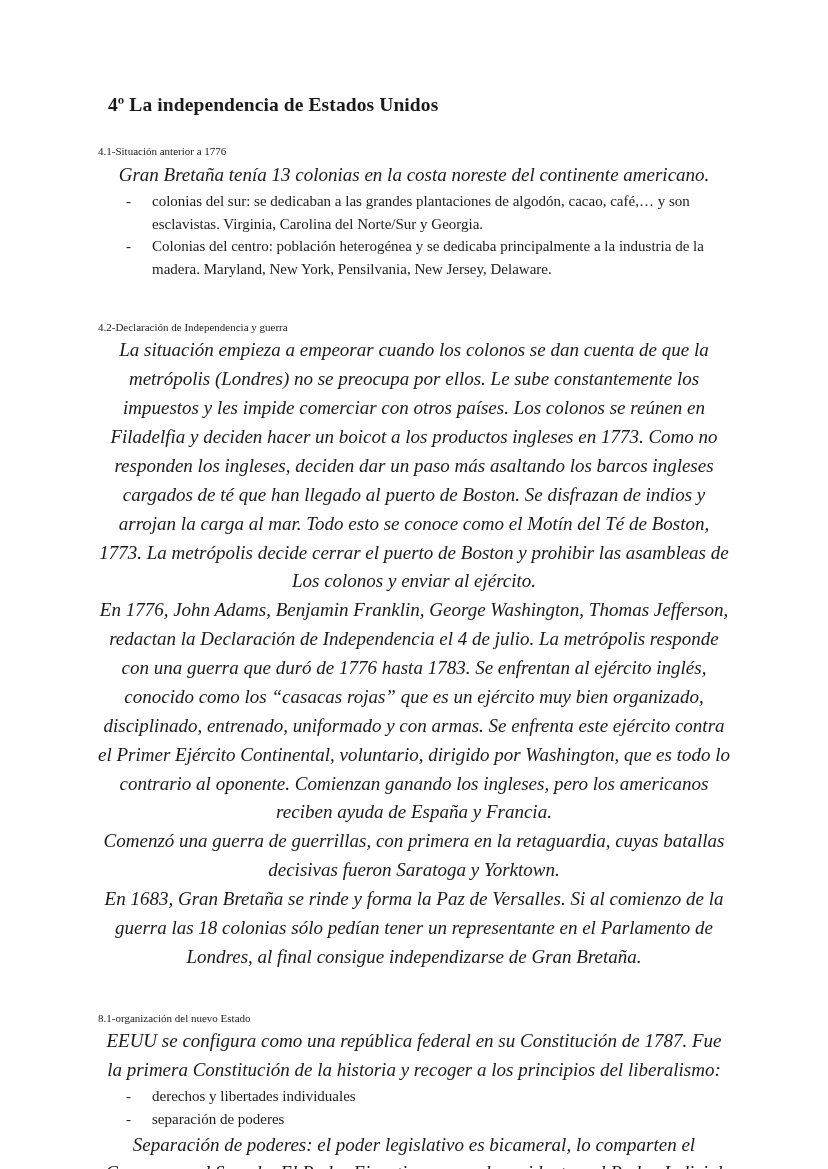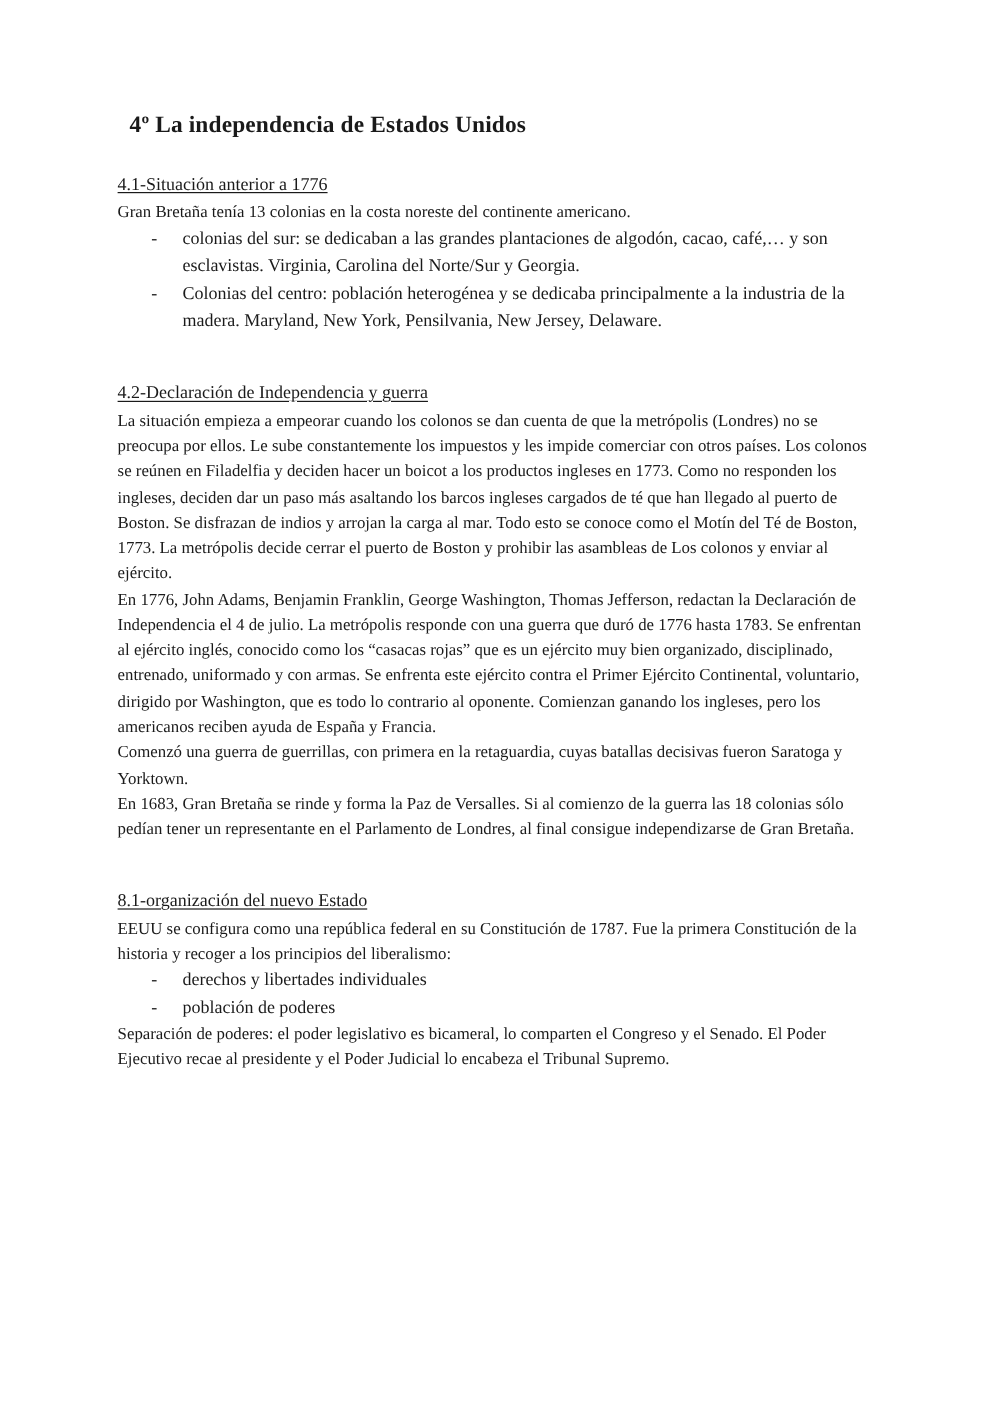--- a/index.html
+++ b/index.html
@@ -25,32 +25,32 @@
     font-size: 19.5px;
     font-weight: 600;
     letter-spacing: 0.1px;
     margin: 0 0 26px 10px;
     line-height: 1.3;
   }
   .section {
     margin-bottom: 18px;
   }
   .section-heading {
-    font-size: 15px;
-    text-decoration: underline;
+    font-size: 11px;
     text-underline-offset: 2px;
     margin: 0 0 1px 0;
     font-weight: 400;
     line-height: 1.5;
   }
   .para {
-    font-size: 14px;
+    font-size: 19px;
     line-height: 1.52;
     margin: 0;
-    text-align: left;
+    text-align: center;
+    font-style: italic;
   }
   ul.dash-list {
     list-style: none;
     margin: 0;
     padding: 0 0 0 22px;
   }
   ul.dash-list li {
     position: relative;
     font-size: 15px;
     line-height: 1.52;
@@ -91,18 +91,18 @@
     <p class="para">En 1683, Gran Bretaña se rinde y forma la Paz de Versalles. Si al comienzo de la guerra las 18 colonias sólo pedían tener un representante en el Parlamento de Londres, al final consigue independizarse de Gran Bretaña.</p>
   </div>
 
   <div class="gap-md"></div>
 
   <div class="section">
     <div class="section-heading">8.1-organización del nuevo Estado</div>
     <p class="para">EEUU se configura como una república federal en su Constitución de 1787. Fue la primera Constitución de la historia y recoger a los principios del liberalismo:</p>
     <ul class="dash-list">
       <li>derechos y libertades individuales</li>
-      <li>población de poderes</li>
+      <li>separación de poderes</li>
     </ul>
     <p class="para">Separación de poderes: el poder legislativo es bicameral, lo comparten el Congreso y el Senado. El Poder Ejecutivo recae al presidente y el Poder Judicial lo encabeza el Tribunal Supremo.</p>
   </div>
 
 </div>
 
 </body></html>

